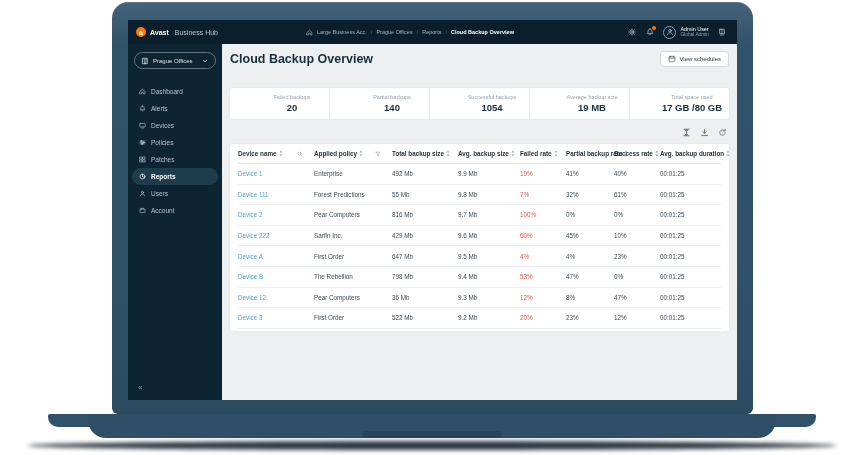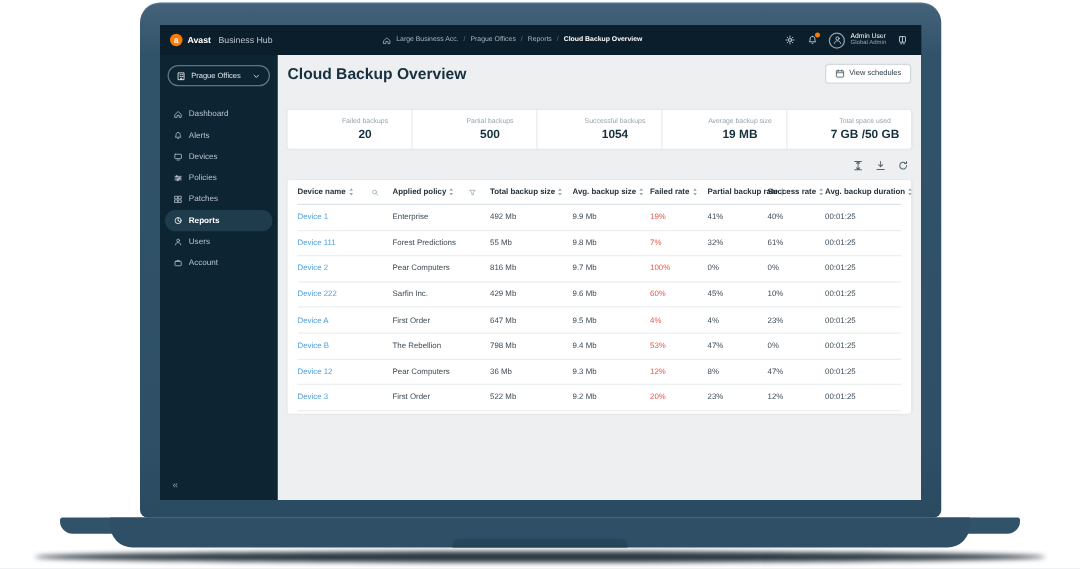--- a/index.html
+++ b/index.html
@@ -284,33 +284,33 @@
           </button>
         </div>
 
         <div class="stats" id="stats">
             <div class="stat">
               <div class="stat-label">Failed backups</div>
               <div class="stat-value">20</div>
             </div>
             <div class="stat">
               <div class="stat-label">Partial backups</div>
-              <div class="stat-value">500</div>
+              <div class="stat-value">140</div>
             </div>
             <div class="stat">
               <div class="stat-label">Successful backups</div>
               <div class="stat-value">1054</div>
             </div>
             <div class="stat">
               <div class="stat-label">Average backup size</div>
               <div class="stat-value">19 MB</div>
             </div>
             <div class="stat">
               <div class="stat-label">Total space used</div>
-              <div class="stat-value">7 GB /50 GB</div>
+              <div class="stat-value">17 GB /80 GB</div>
             </div>
           </div>
 
         <div class="table-tools" id="table-tools">
             <button class="tool-btn">
               <span style="display: inline-flex; width: 9px; height: 9px; flex: 0 0 auto;">
                 <svg viewBox="0 0 10 10" fill="none" stroke="currentColor" stroke-width="0.9" stroke-linecap="round" stroke-linejoin="round" style="width:100%;height:100%">
                   <path d="M2 1.4h6M2 8.6h6M5 1.4v7.2M3.6 3 5 1.6 6.4 3M3.6 7 5 8.4 6.4 7"></path>
                 </svg>
               </span>

